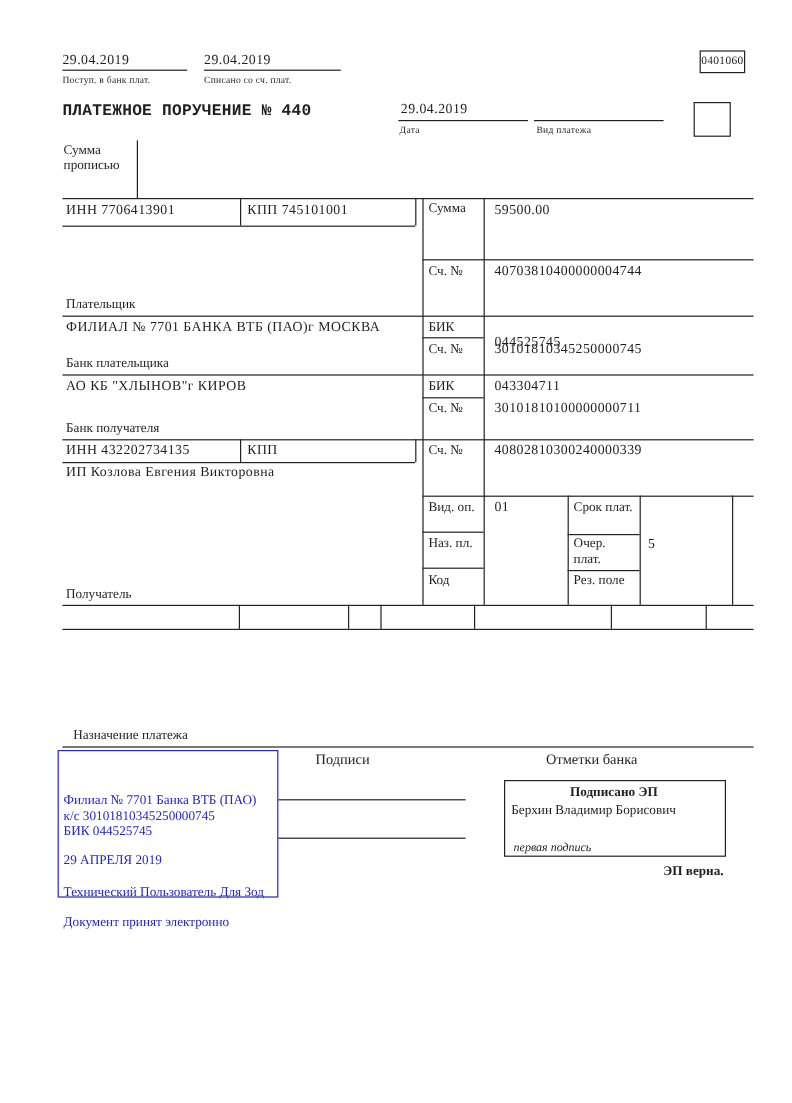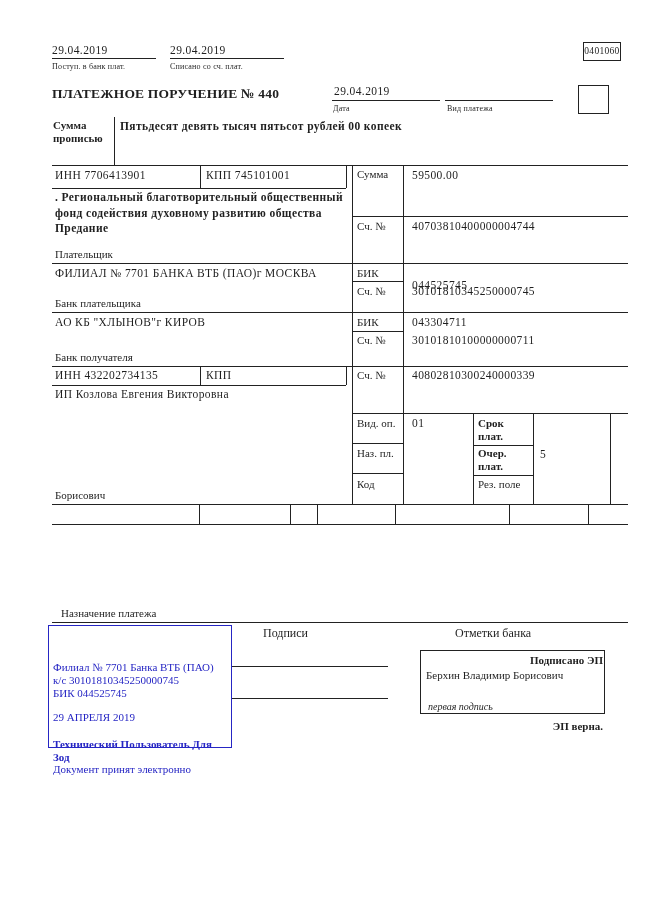--- a/index.html
+++ b/index.html
@@ -3,24 +3,24 @@
 <meta charset="utf-8">
 <style>
   html,body{margin:0;padding:0;background:#fff;}
   #page{position:relative;width:660px;height:919px;background:#ffffff;overflow:hidden;
         font-family:"Liberation Serif",serif;color:#1f1f1f;}
   .t{position:absolute;white-space:nowrap;}
   .v{font-size:11.5px;letter-spacing:0.4px;}          
   .lbl{font-size:11px;}                               
   .sec{font-size:11px;}                               
   .sm{font-size:8px;letter-spacing:0.2px;}            
-  .wrap{white-space:normal;line-height:15.5px;font-weight:bold;}
+  .wrap{white-space:normal;line-height:15.5px;}
   .hl{position:absolute;height:1px;background:#222;}
   .vl{position:absolute;width:1px;background:#222;}
-  .title{font-family:Liberation Serif, serif;font-weight:bold;font-size:13.5px;letter-spacing:0.2px;}
+  .title{font-family:Liberation Mono, monospace;font-weight:bold;font-size:13.5px;letter-spacing:0.2px;}
   .codebox{position:absolute;left:583px;top:42px;width:36px;height:17px;border:1px solid #222;
            font-size:9.5px;text-align:center;line-height:17px;letter-spacing:0.3px;}
   .checkbox{position:absolute;left:578px;top:85px;width:29px;height:27px;border:1.5px solid #222;}
   .bluebox{position:absolute;left:48px;top:625px;width:182px;height:121px;border:1px solid #2626c4;}
   .blue{color:#2626c4;font-size:11px;line-height:12.5px;margin-top:32px;}
   .stampbox{position:absolute;left:420px;top:650px;width:183px;height:62px;border:1px solid #222;}
   .b{font-weight:bold;}
   .i{font-style:italic;}
 </style>
 </head>
@@ -41,21 +41,20 @@
   <div class="t title" style="left:52px;top:86px">ПЛАТЕЖНОЕ ПОРУЧЕНИЕ № 440</div>
   <div class="t v" style="left:334px;top:85px">29.04.2019</div>
   <div class="hl" style="left:332px;top:100px;width:108px"></div>
   <div class="t sm" style="left:333px;top:104px">Дата</div>
   <div class="hl" style="left:445px;top:100px;width:108px"></div>
   <div class="t sm" style="left:447px;top:104px">Вид платежа</div>
   <div class="checkbox"></div>
 
   <div class="t sec wrap" style="left:53px;top:119px;width:58px;line-height:13px">Сумма прописью</div>
   <div class="vl" style="left:114px;top:117px;height:48px"></div>
-  <div class="t v wrap" style="left:120px;top:119px;width:500px">Пятьдесят девять тысяч пятьсот рублей 00 копеек</div>
 
   <div class="hl" style="left:52px;top:165px;width:576px"></div>
   <div class="hl" style="left:52px;top:188px;width:294px"></div>
   <div class="vl" style="left:200px;top:165px;height:23px"></div>
   <div class="vl" style="left:346px;top:165px;height:23px"></div>
   <div class="hl" style="left:352px;top:216px;width:276px"></div>
   <div class="hl" style="left:52px;top:263px;width:576px"></div>
   <div class="hl" style="left:352px;top:281px;width:51px"></div>
   <div class="hl" style="left:52px;top:312px;width:576px"></div>
   <div class="hl" style="left:352px;top:331px;width:51px"></div>
@@ -81,21 +80,20 @@
   <div class="vl" style="left:290px;top:504px;height:20px"></div>
   <div class="vl" style="left:317px;top:504px;height:20px"></div>
   <div class="vl" style="left:395px;top:504px;height:20px"></div>
   <div class="vl" style="left:509px;top:504px;height:20px"></div>
   <div class="vl" style="left:588px;top:504px;height:20px"></div>
 
   <div class="t v" style="left:55px;top:169px">ИНН 7706413901</div>
   <div class="t v" style="left:206px;top:169px">КПП 745101001</div>
   <div class="t lbl" style="left:357px;top:168px">Сумма</div>
   <div class="t v" style="left:412px;top:169px">59500.00</div>
-  <div class="t v wrap" style="left:55px;top:190px;width:300px">. Региональный благотворительный общественный фонд содействия духовному развитию общества Предание</div>
   <div class="t lbl" style="left:357px;top:220px">Сч. №</div>
   <div class="t v" style="left:412px;top:220px">40703810400000004744</div>
   <div class="t sec" style="left:55px;top:248px">Плательщик</div>
 
   <div class="t v" style="left:55px;top:267px">ФИЛИАЛ № 7701 БАНКА ВТБ (ПАО)г МОСКВА</div>
   <div class="t lbl" style="left:357px;top:267px">БИК</div>
   <div class="t v" style="left:412px;top:279px">044525745</div>
   <div class="t lbl" style="left:357px;top:285px">Сч. №</div>
   <div class="t v" style="left:412px;top:285px">30101810345250000745</div>
   <div class="t sec" style="left:55px;top:297px">Банк плательщика</div>
@@ -114,37 +112,37 @@
   <div class="t v" style="left:55px;top:388px">ИП Козлова Евгения Викторовна</div>
 
   <div class="t lbl" style="left:357px;top:417px">Вид. оп.</div>
   <div class="t v" style="left:412px;top:417px">01</div>
   <div class="t lbl wrap" style="left:478px;top:417px;width:50px;line-height:13px">Срок плат.</div>
   <div class="t lbl" style="left:357px;top:447px">Наз. пл.</div>
   <div class="t lbl wrap" style="left:478px;top:447px;width:50px;line-height:13px">Очер. плат.</div>
   <div class="t v" style="left:540px;top:448px">5</div>
   <div class="t lbl" style="left:357px;top:478px">Код</div>
   <div class="t lbl" style="left:478px;top:478px">Рез. поле</div>
-  <div class="t sec" style="left:55px;top:489px">Борисович</div>
+  <div class="t sec" style="left:55px;top:489px">Получатель</div>
 
   <div class="t sec" style="left:61px;top:607px">Назначение платежа</div>
   <div class="hl" style="left:52px;top:622px;width:576px"></div>
 
   <div class="bluebox"></div>
   <div class="t blue" style="left:53px;top:629px">Филиал № 7701 Банка ВТБ (ПАО)</div>
   <div class="t blue" style="left:53px;top:642px">к/с 30101810345250000745</div>
   <div class="t blue" style="left:53px;top:655px">БИК 044525745</div>
   <div class="t blue" style="left:53px;top:679px">29 АПРЕЛЯ 2019</div>
   <div class="t blue wrap" style="left:53px;top:706px;width:172px">Технический Пользователь Для Зод</div>
   <div class="t blue" style="left:53px;top:731px">Документ принят электронно</div>
 
   <div class="t sec" style="left:263px;top:626px;font-size:12px">Подписи</div>
   <div class="t sec" style="left:455px;top:626px;font-size:12px">Отметки банка</div>
   <div class="hl" style="left:232px;top:666px;width:156px"></div>
   <div class="hl" style="left:232px;top:698px;width:156px"></div>
 
   <div class="stampbox"></div>
-  <div class="t b" style="left:420px;top:654px;width:183px;text-align:right;font-size:11px">Подписано ЭП</div>
+  <div class="t b" style="left:420px;top:654px;width:183px;text-align:center;font-size:11px">Подписано ЭП</div>
   <div class="t" style="left:426px;top:669px;font-size:11px">Берхин Владимир Борисович</div>
   <div class="t i" style="left:428px;top:701px;font-size:10px">первая подпись</div>
   <div class="t b" style="left:420px;top:720px;width:183px;text-align:right;font-size:11px">ЭП верна.</div>
 
 </div>
 
 </body></html>

